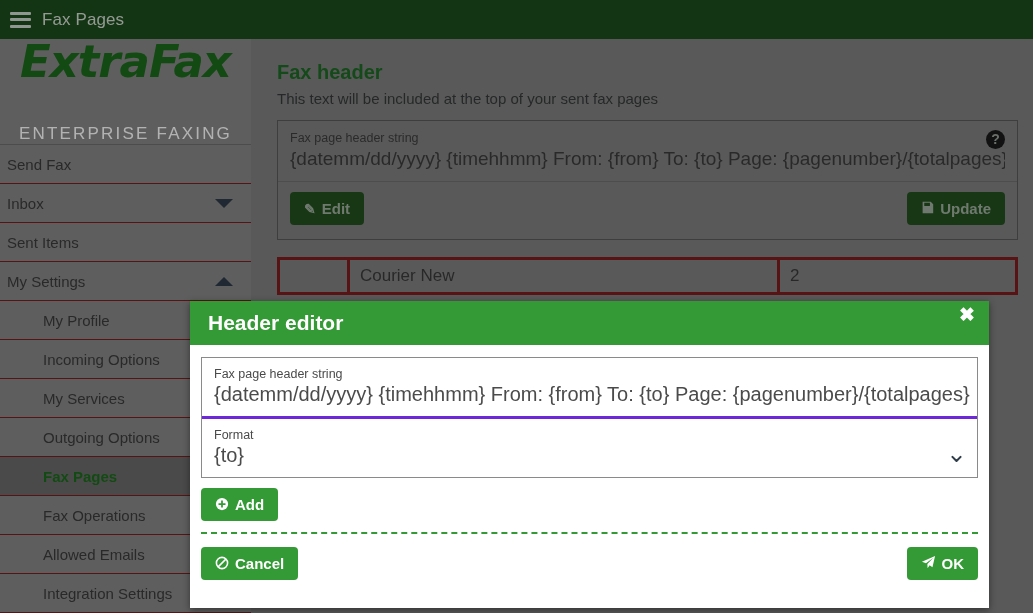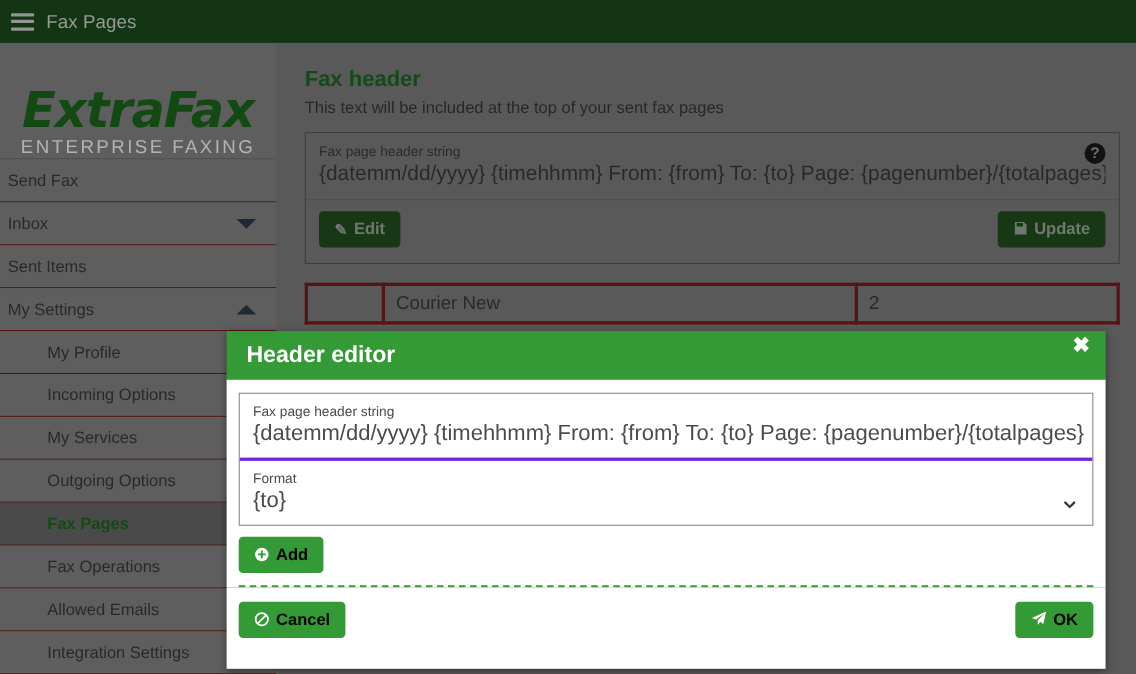--- a/index.html
+++ b/index.html
@@ -58,21 +58,21 @@
     background: #878787;
     box-sizing: border-box;
     overflow: hidden;
     z-index: 2;
   }
   #brand {
     height: 106px;
     display: flex;
     flex-direction: column;
     align-items: center;
-    justify-content: flex-end;
+    justify-content: space-between;
     border-bottom: 1px solid #6e6e6e;
     box-sizing: border-box;
     user-select: none;
   }
   #brand-name {
     font-family: "DejaVu Sans", sans-serif;
     font-weight: bold;
     font-style: italic;
     font-size: 45px;
     line-height: 46px;
@@ -213,21 +213,21 @@
     position: absolute;
     left: 0; top: 0;
     width: 1033px; height: 613px;
     background: rgba(0,0,0,0.30);
     z-index: 10;
   }
 
   
   #modal {
     position: absolute;
-    left: 206px;
+    left: 190px;
     top: 301px;
     width: 799px;
     z-index: 20;
     box-shadow: 0 2px 7px rgba(0,0,0,.45);
     font-family: "Liberation Sans", sans-serif;
   }
   #modal-header {
     background: #349a36;
     height: 44px;
     display: flex;
@@ -281,21 +281,21 @@
     right: 14px;
     bottom: 12px;
     width: 13px; height: 13px;
     cursor: pointer;
   }
   #format-chevron svg { display: block; }
   #add-row {
     padding: 10px 0 11px 0;
     border-bottom: 2px dashed #349a36;
   }
-  .btn-green { background: #349a36; color: #000000; }
+  .btn-green { background: #349a36; color: #ffffff; }
   #modal-footer {
     background: #fff;
     padding: 13px 11px 28px 11px;
     display: flex;
     justify-content: space-between;
     align-items: flex-start;
     box-sizing: border-box;
   }
   .icon-gl { font-size: 14px; line-height: 1; }
 </style>

